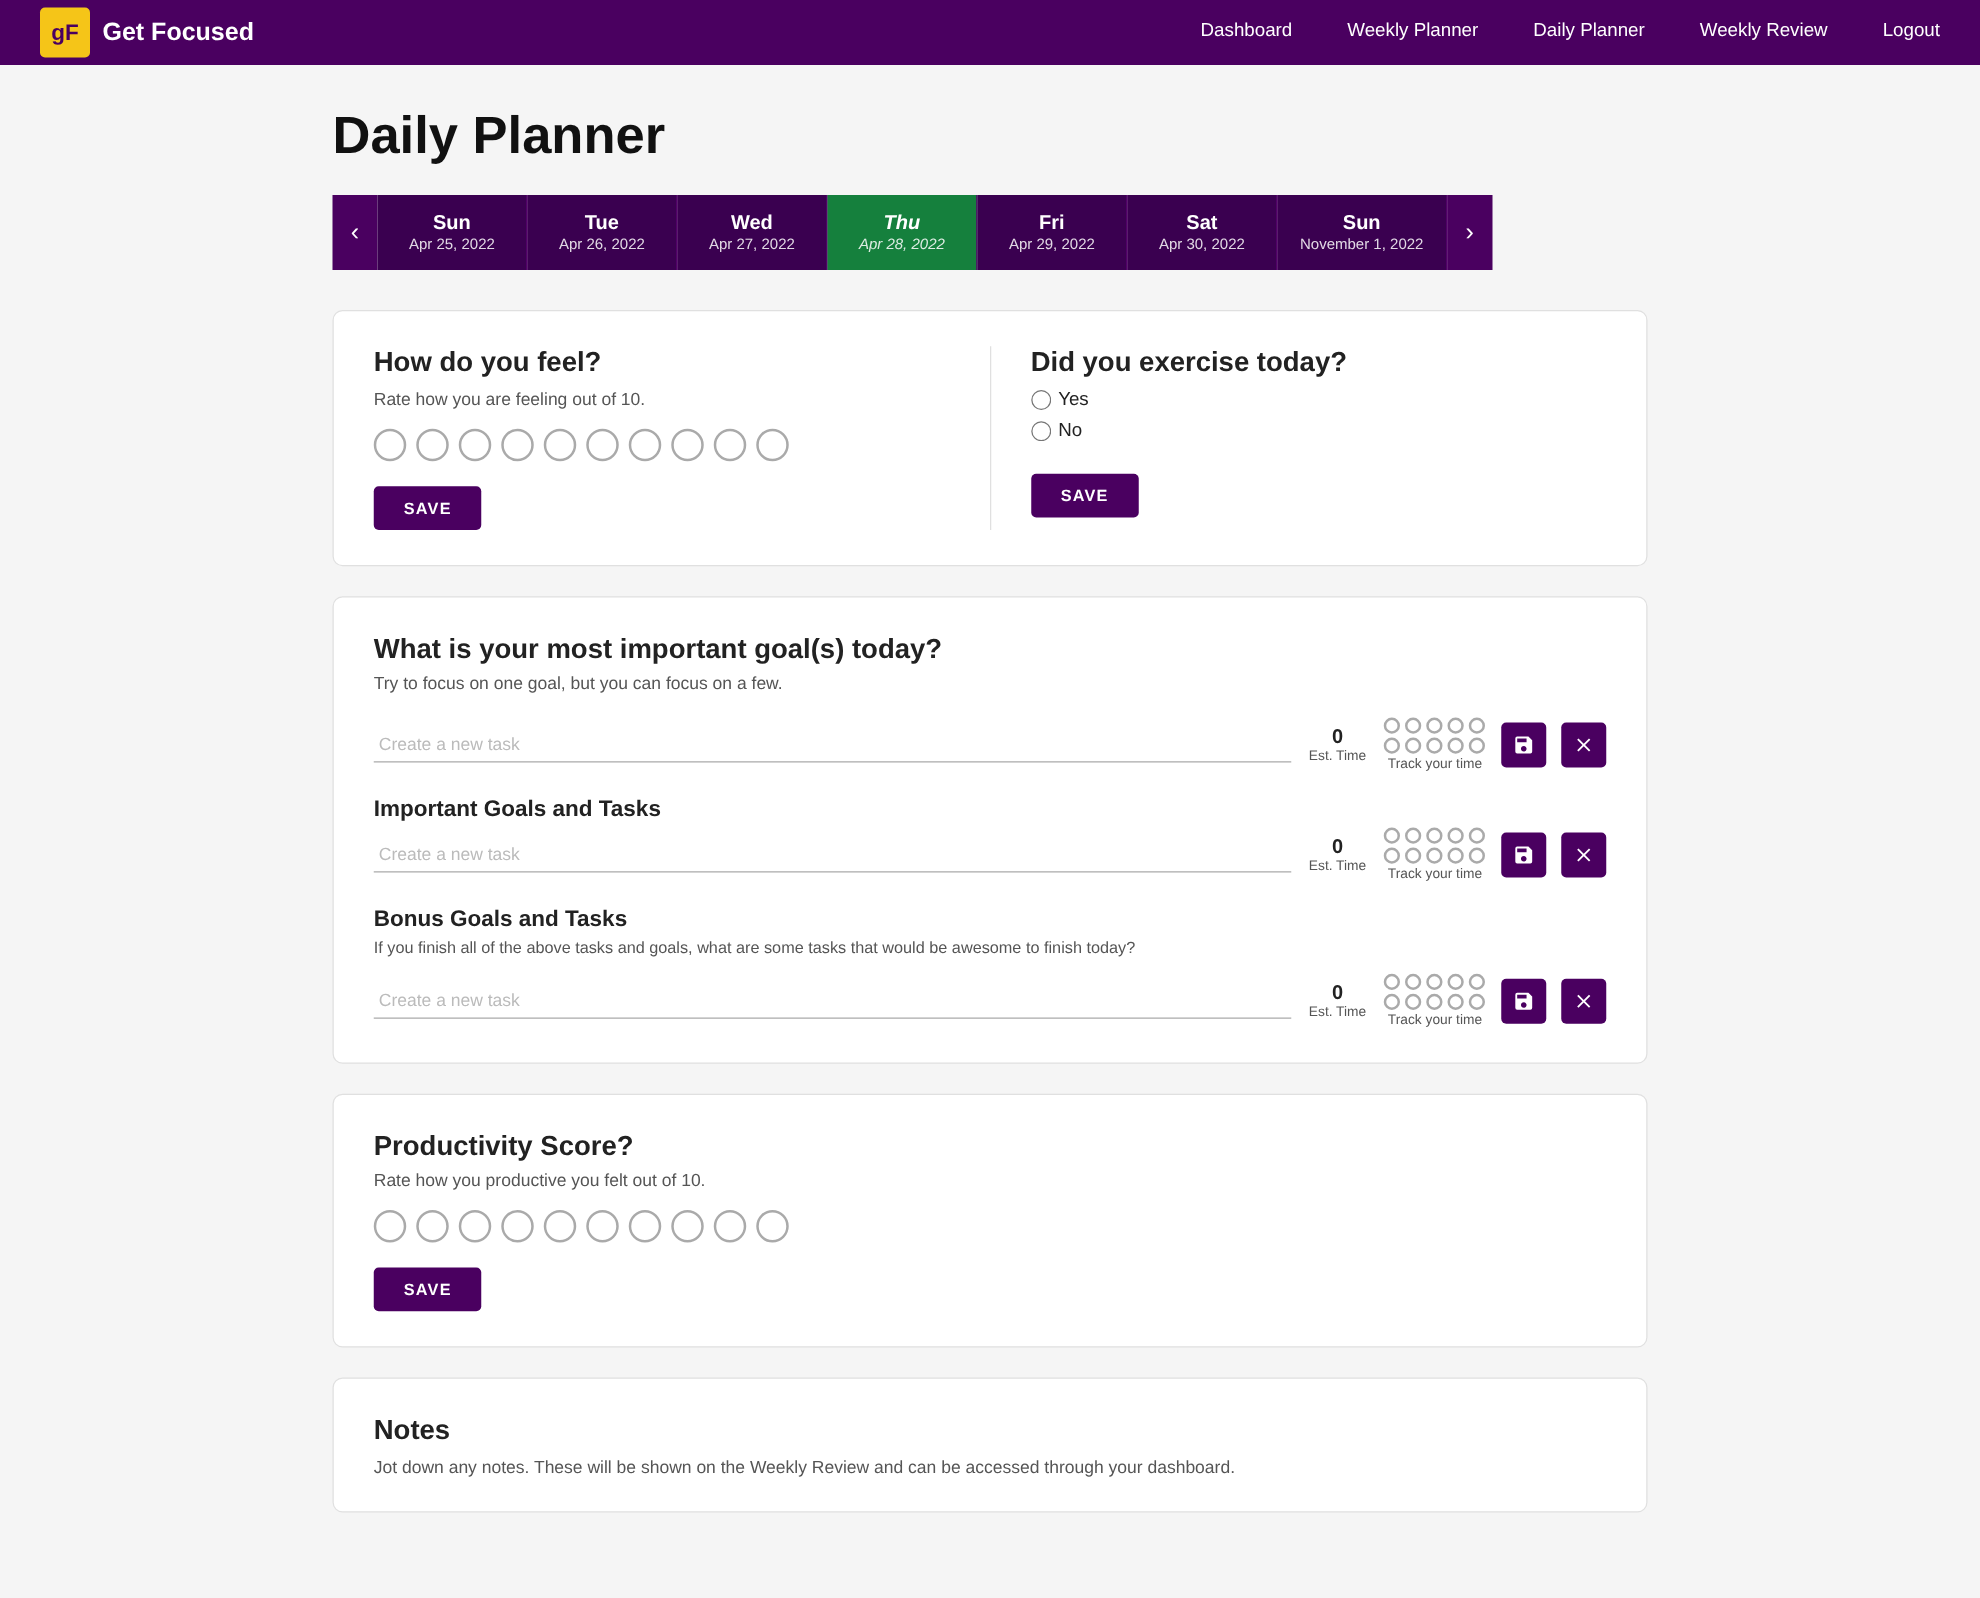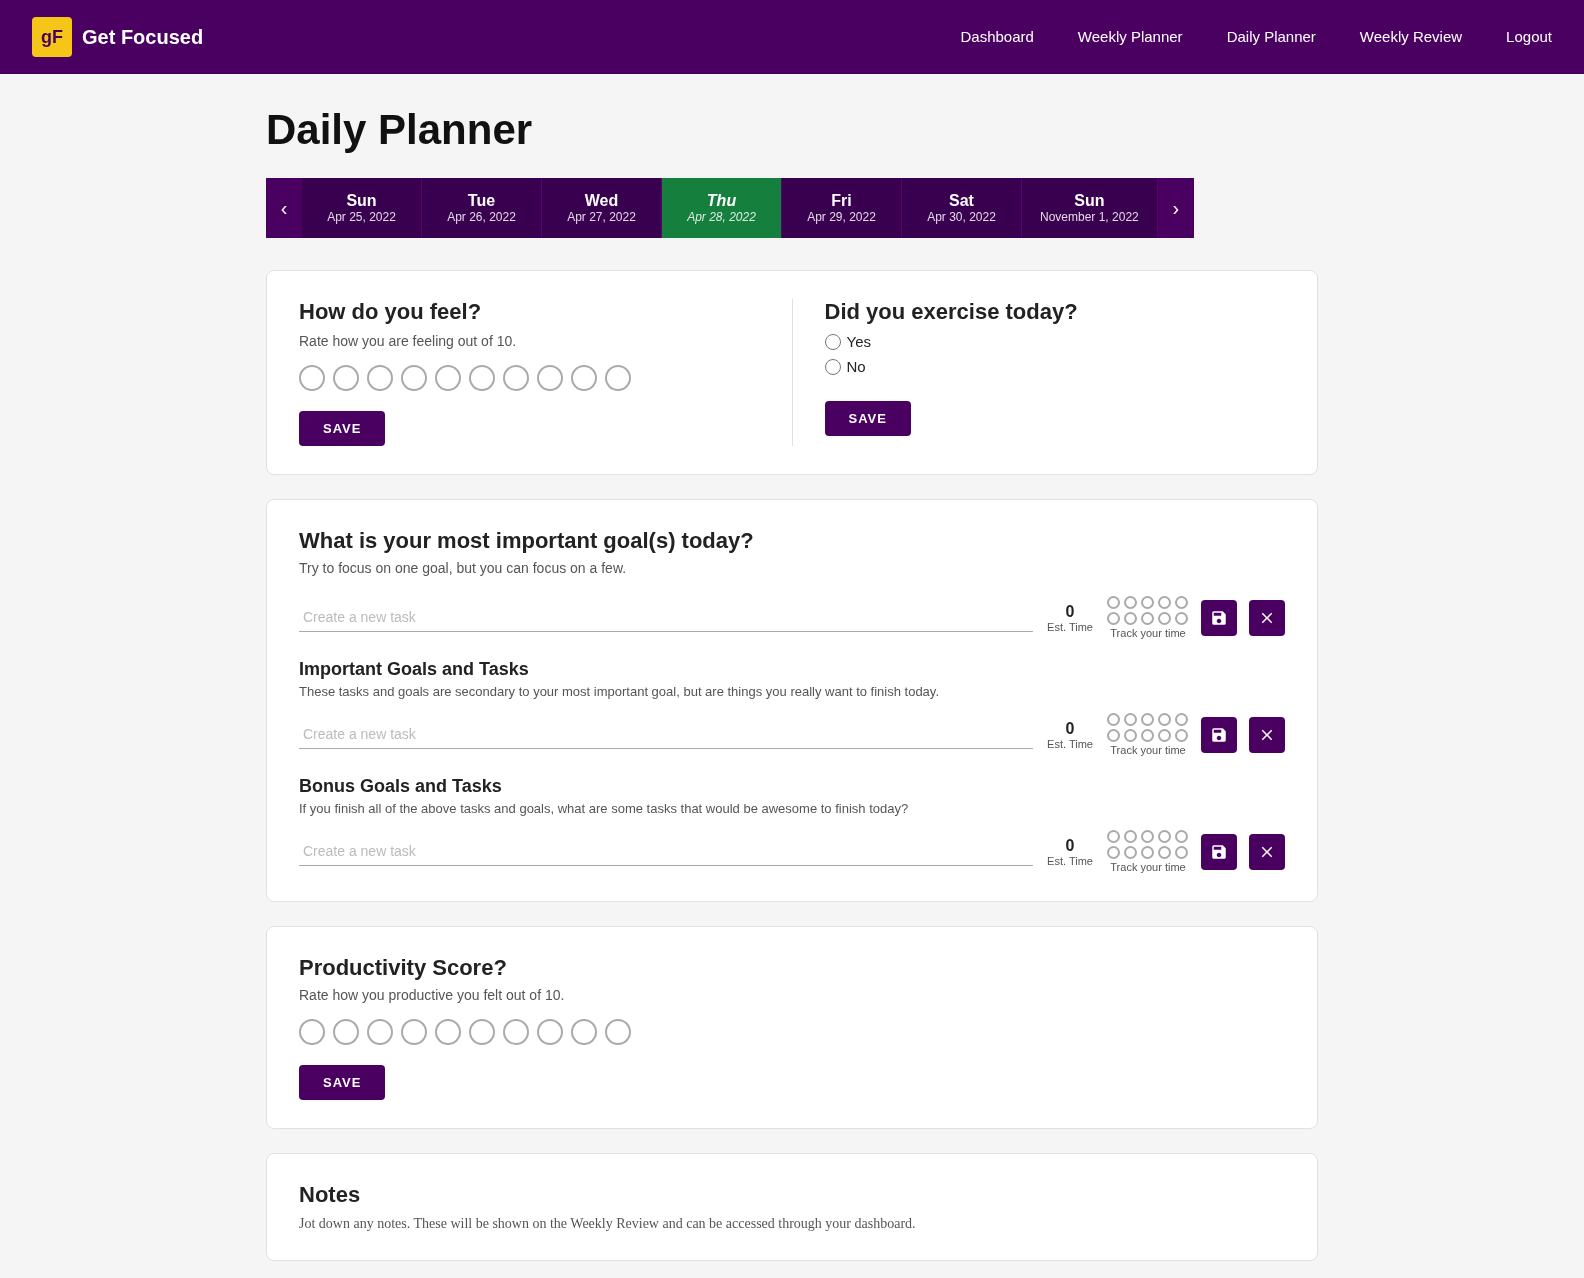--- a/index.html
+++ b/index.html
@@ -2,23 +2,22 @@
 <html><head>
   <meta charset="utf-8">
   <style>
     * { box-sizing: border-box; margin: 0; padding: 0; }
     body { font-family: Arial, sans-serif; background: #f5f5f5; color: #222; }
 
     
     nav {
       background: #4a0060;
       display: flex;
-      align-items: center;
-      padding: 4px 32px;
-      height: 74px;
+      padding: 16px 32px;
+      height: 52px;
     }
     .nav-logo {
       display: flex;
       align-items: center;
       gap: 10px;
       margin-right: auto;
     }
     .nav-logo-box {
       background: #f5c518;
       color: #4a0060;
@@ -273,21 +272,20 @@
 
     
     .notes-title {
       font-size: 22px;
       font-weight: bold;
       margin-bottom: 8px;
     }
     .notes-subtitle {
       font-size: 14px;
       color: #555;
-      font-family: Liberation Serif, serif;
     }
   </style>
 </head>
 <body>
 
 <nav>
   <div class="nav-logo">
     <div class="nav-logo-box">gF</div>
     <span class="nav-logo-text">Get Focused</span>
   </div>
@@ -410,21 +408,20 @@
         <button class="icon-btn icon-btn-cancel">
           <svg width="18" height="18" viewBox="0 0 24 24" fill="white">
               <path d="M19 6.41L17.59 5 12 10.59 6.41 5 5 6.41 10.59 12 5 17.59 6.41 19 12 13.41 17.59 19 19 17.59 13.41 12z"></path>
             </svg>
         </button>
       </div>
     </div>
 
     <div>
       <div class="task-subsection-title">Important Goals and Tasks</div>
-      <div class="task-subsection-desc">These tasks and goals are secondary to your most important goal, but are things you really want to finish today.</div>
       <div class="task-input-row">
         <input type="text" class="task-input" placeholder="Create a new task" style="">
         <div class="est-time-box">
           <span class="est-time-num">0</span>
           <span class="est-time-label">Est. Time</span>
         </div>
         <div class="track-time-box">
           <div class="track-dots">
             <span class="track-dot"></span>
             <span class="track-dot"></span>

